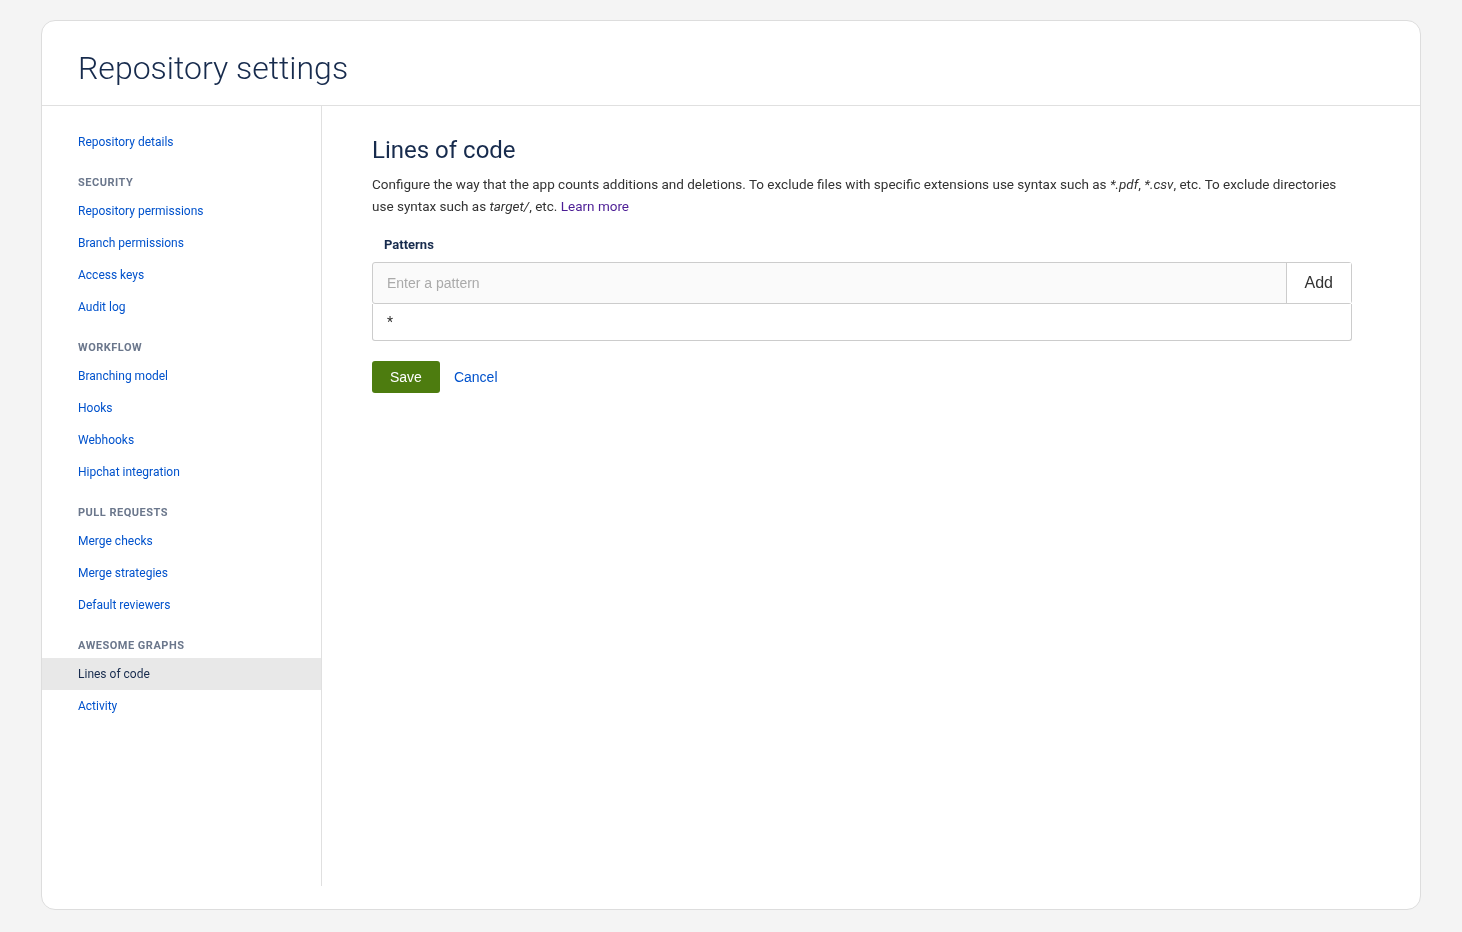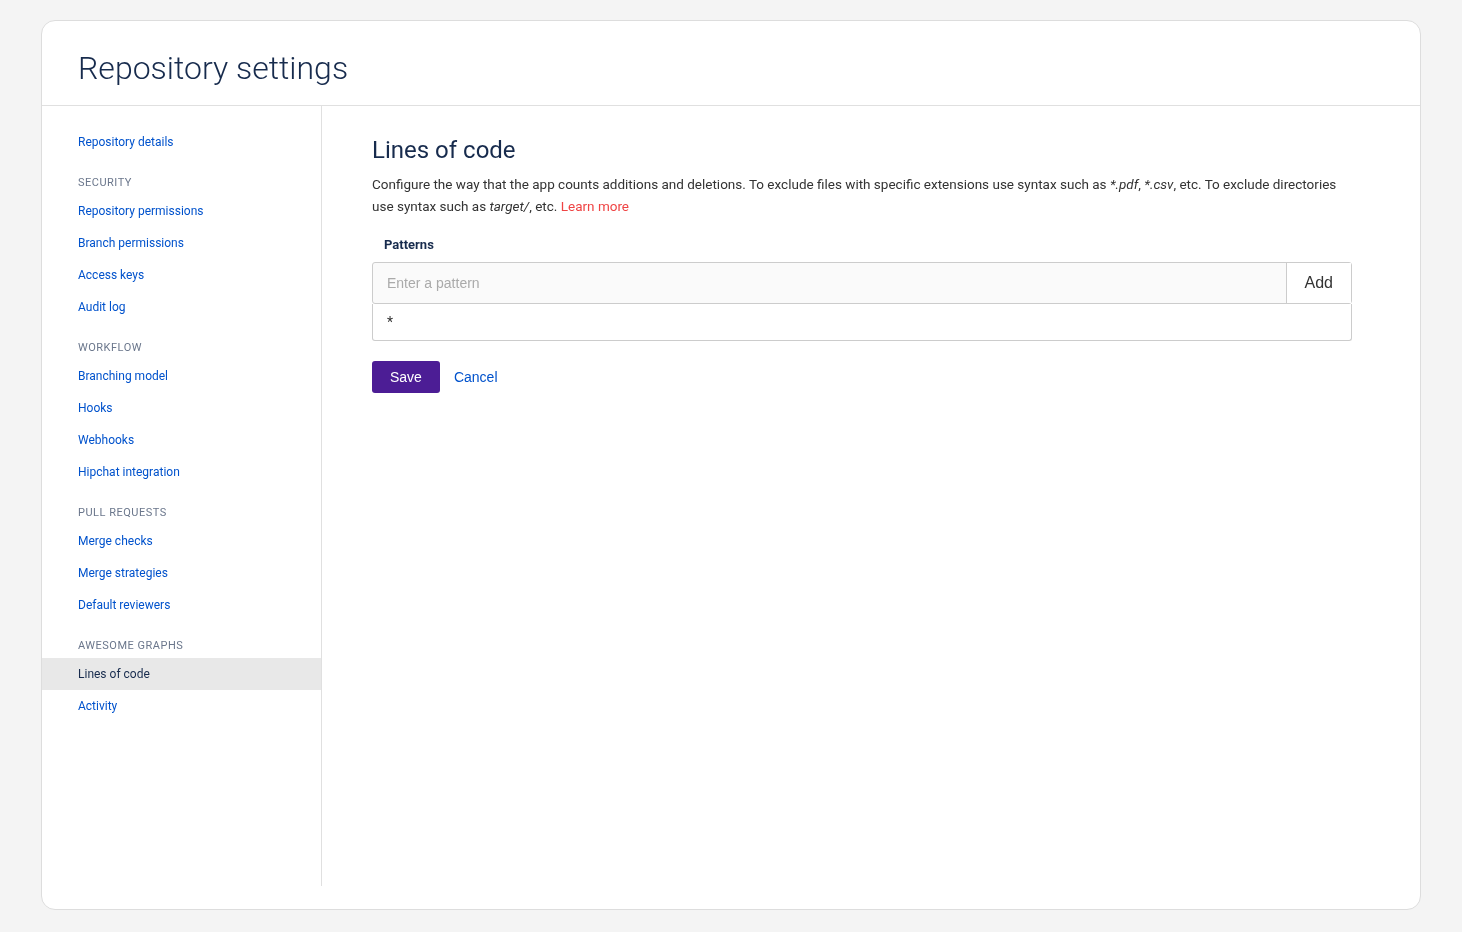--- a/index.html
+++ b/index.html
@@ -49,21 +49,21 @@
       cursor: pointer;
     }
     .sidebar-nav-item.active {
       background: #e8e8e8;
       color: #172b4d;
       font-weight: 400;
     }
     .sidebar-section-label {
       padding: 18px 36px 6px 36px;
       font-size: 11px;
-      font-weight: 400;
+      font-weight: 700;
       color: #6b778c;
       letter-spacing: 0.5px;
       text-transform: uppercase;
     }
     
     .main-content {
       flex: 1;
       padding: 30px 50px;
     }
     .content-title {
@@ -76,21 +76,21 @@
       font-size: 13.5px;
       color: #333;
       line-height: 1.6;
       margin-bottom: 20px;
       max-width: 980px;
     }
     .content-description em {
       font-style: italic;
     }
     .content-description a {
-      color: #ef4444;
+      color: #4c1d95;
       text-decoration: none;
     }
     .patterns-label {
       font-size: 13px;
       font-weight: 700;
       color: #172b4d;
       margin-bottom: 10px;
       padding-left: 12px;
     }
     .patterns-input-row {
@@ -139,21 +139,21 @@
     .pattern-row:last-child {
       border-bottom: none;
     }
     .button-row {
       display: flex;
       align-items: center;
       gap: 14px;
       margin-top: 20px;
     }
     .save-btn {
-      background: #4c1d95;
+      background: #4d7c0f;
       color: #fff;
       border: none;
       padding: 8px 18px;
       font-size: 14px;
       border-radius: 3px;
       cursor: pointer;
       font-weight: 500;
     }
     .cancel-link {
       color: #0052cc;

